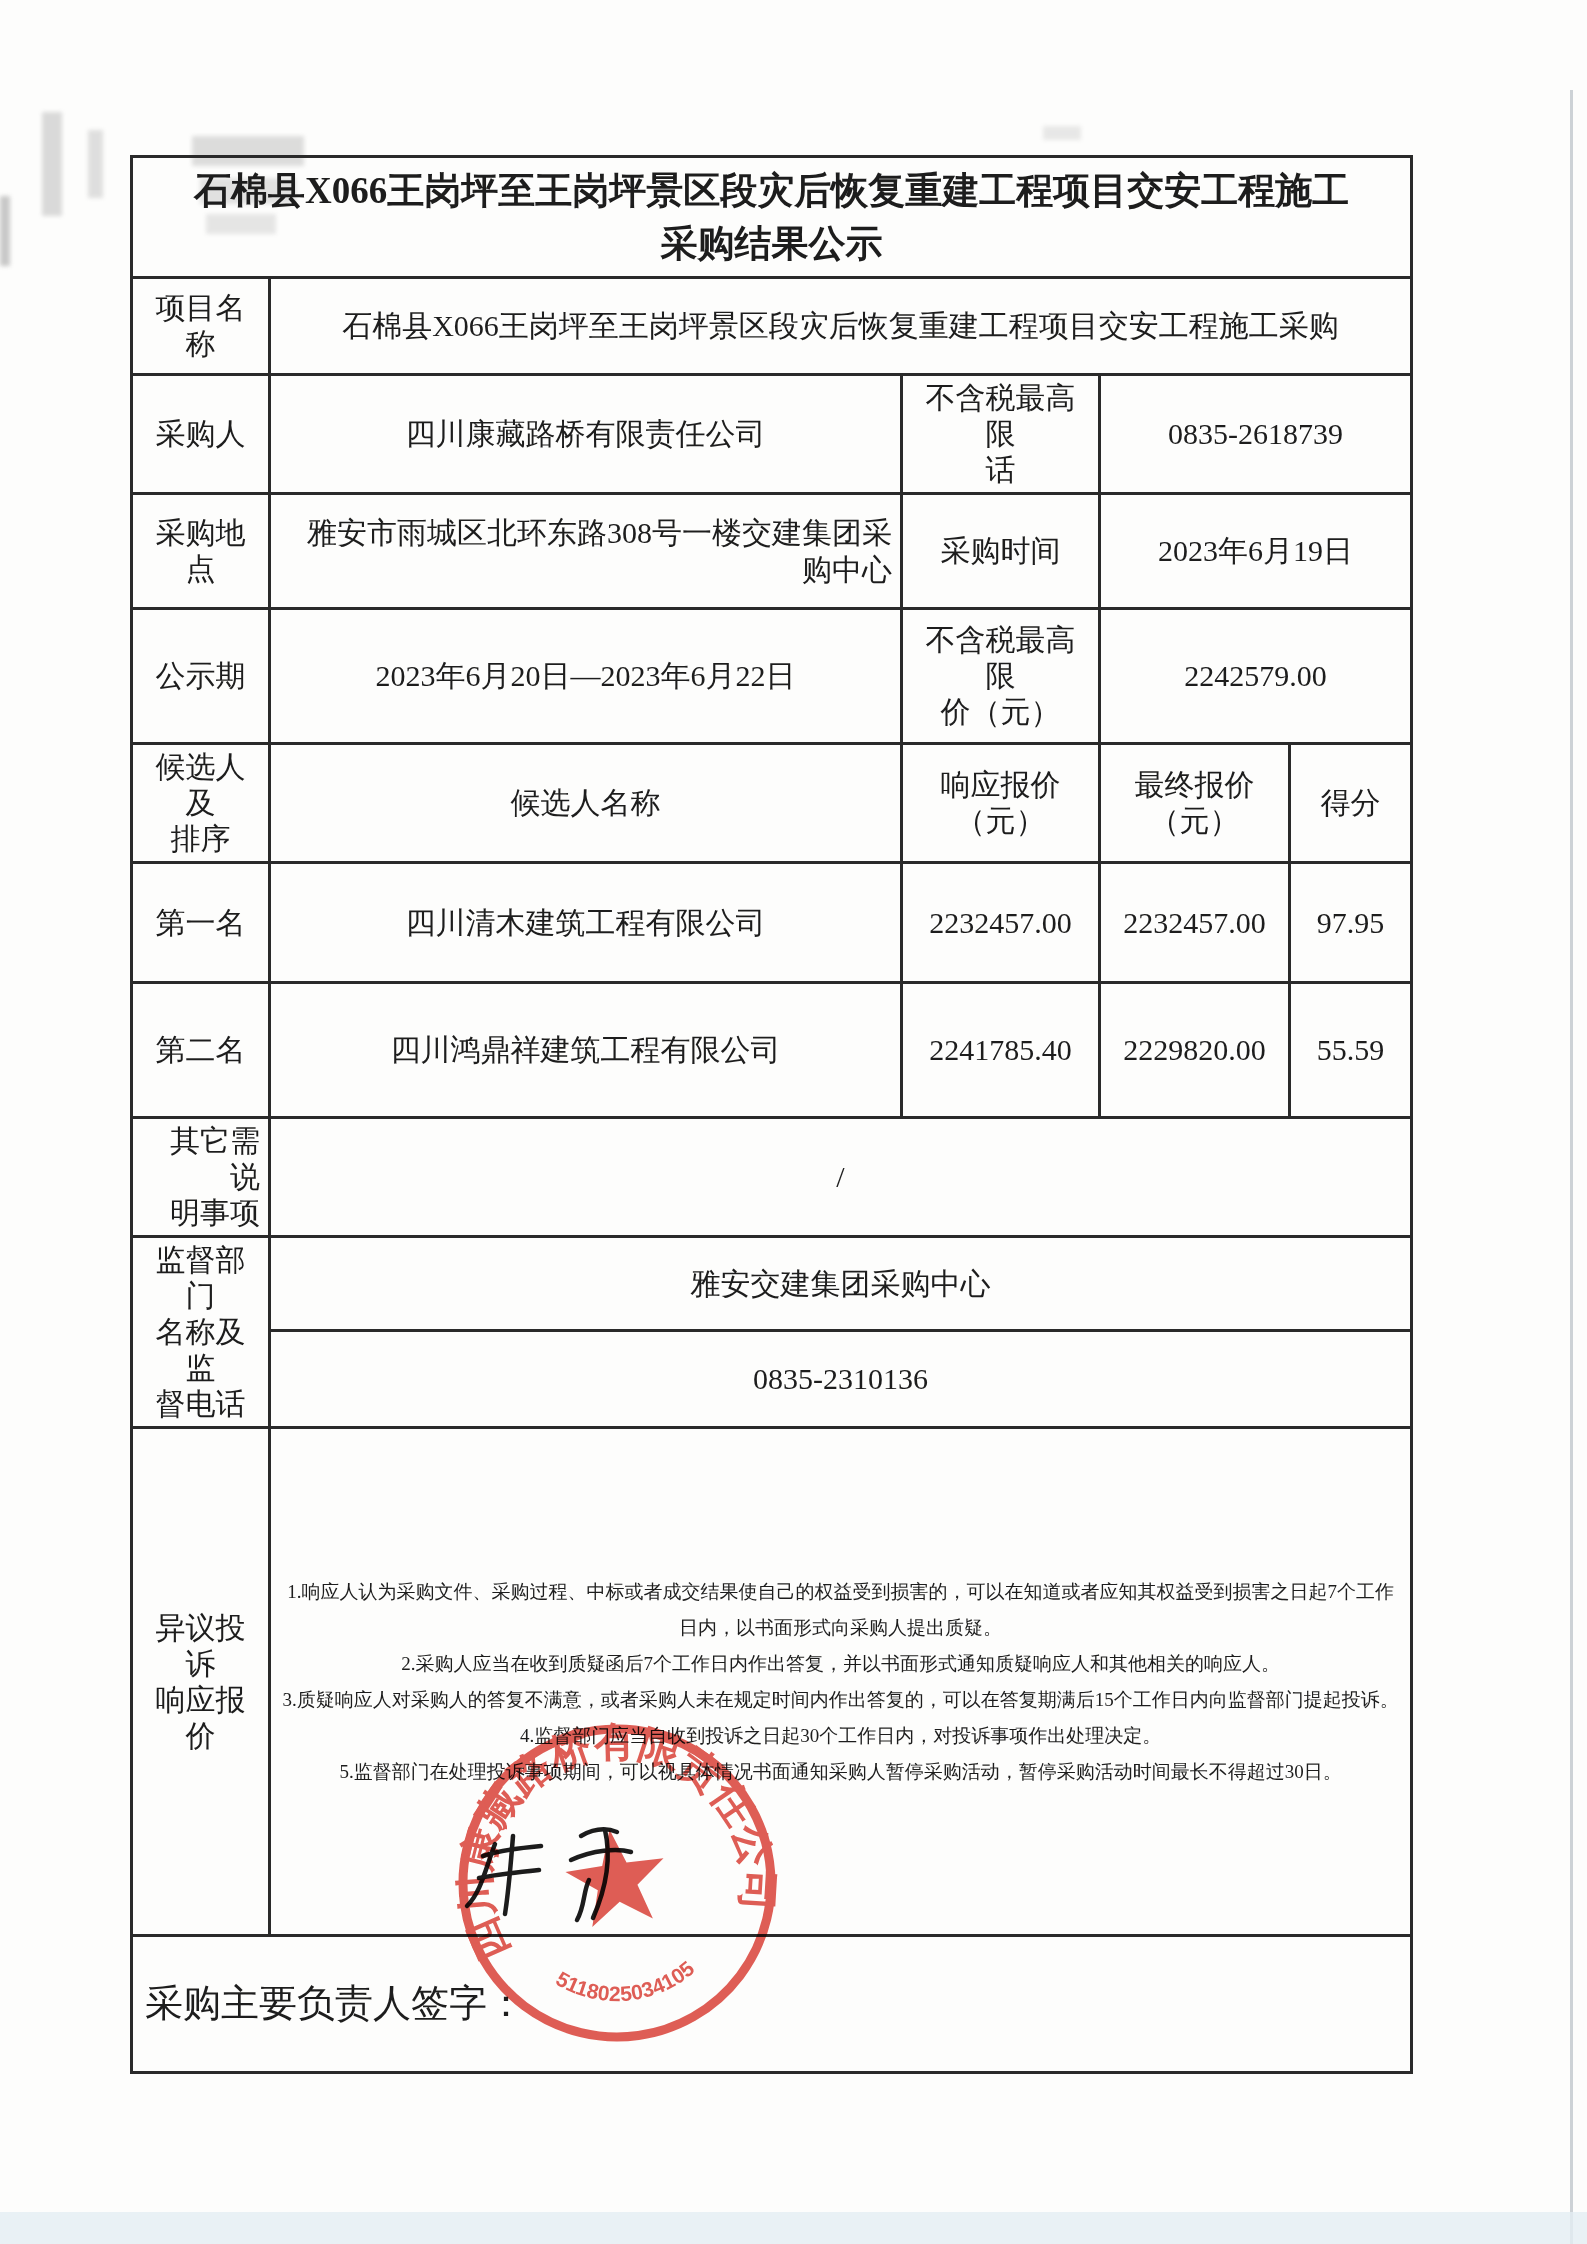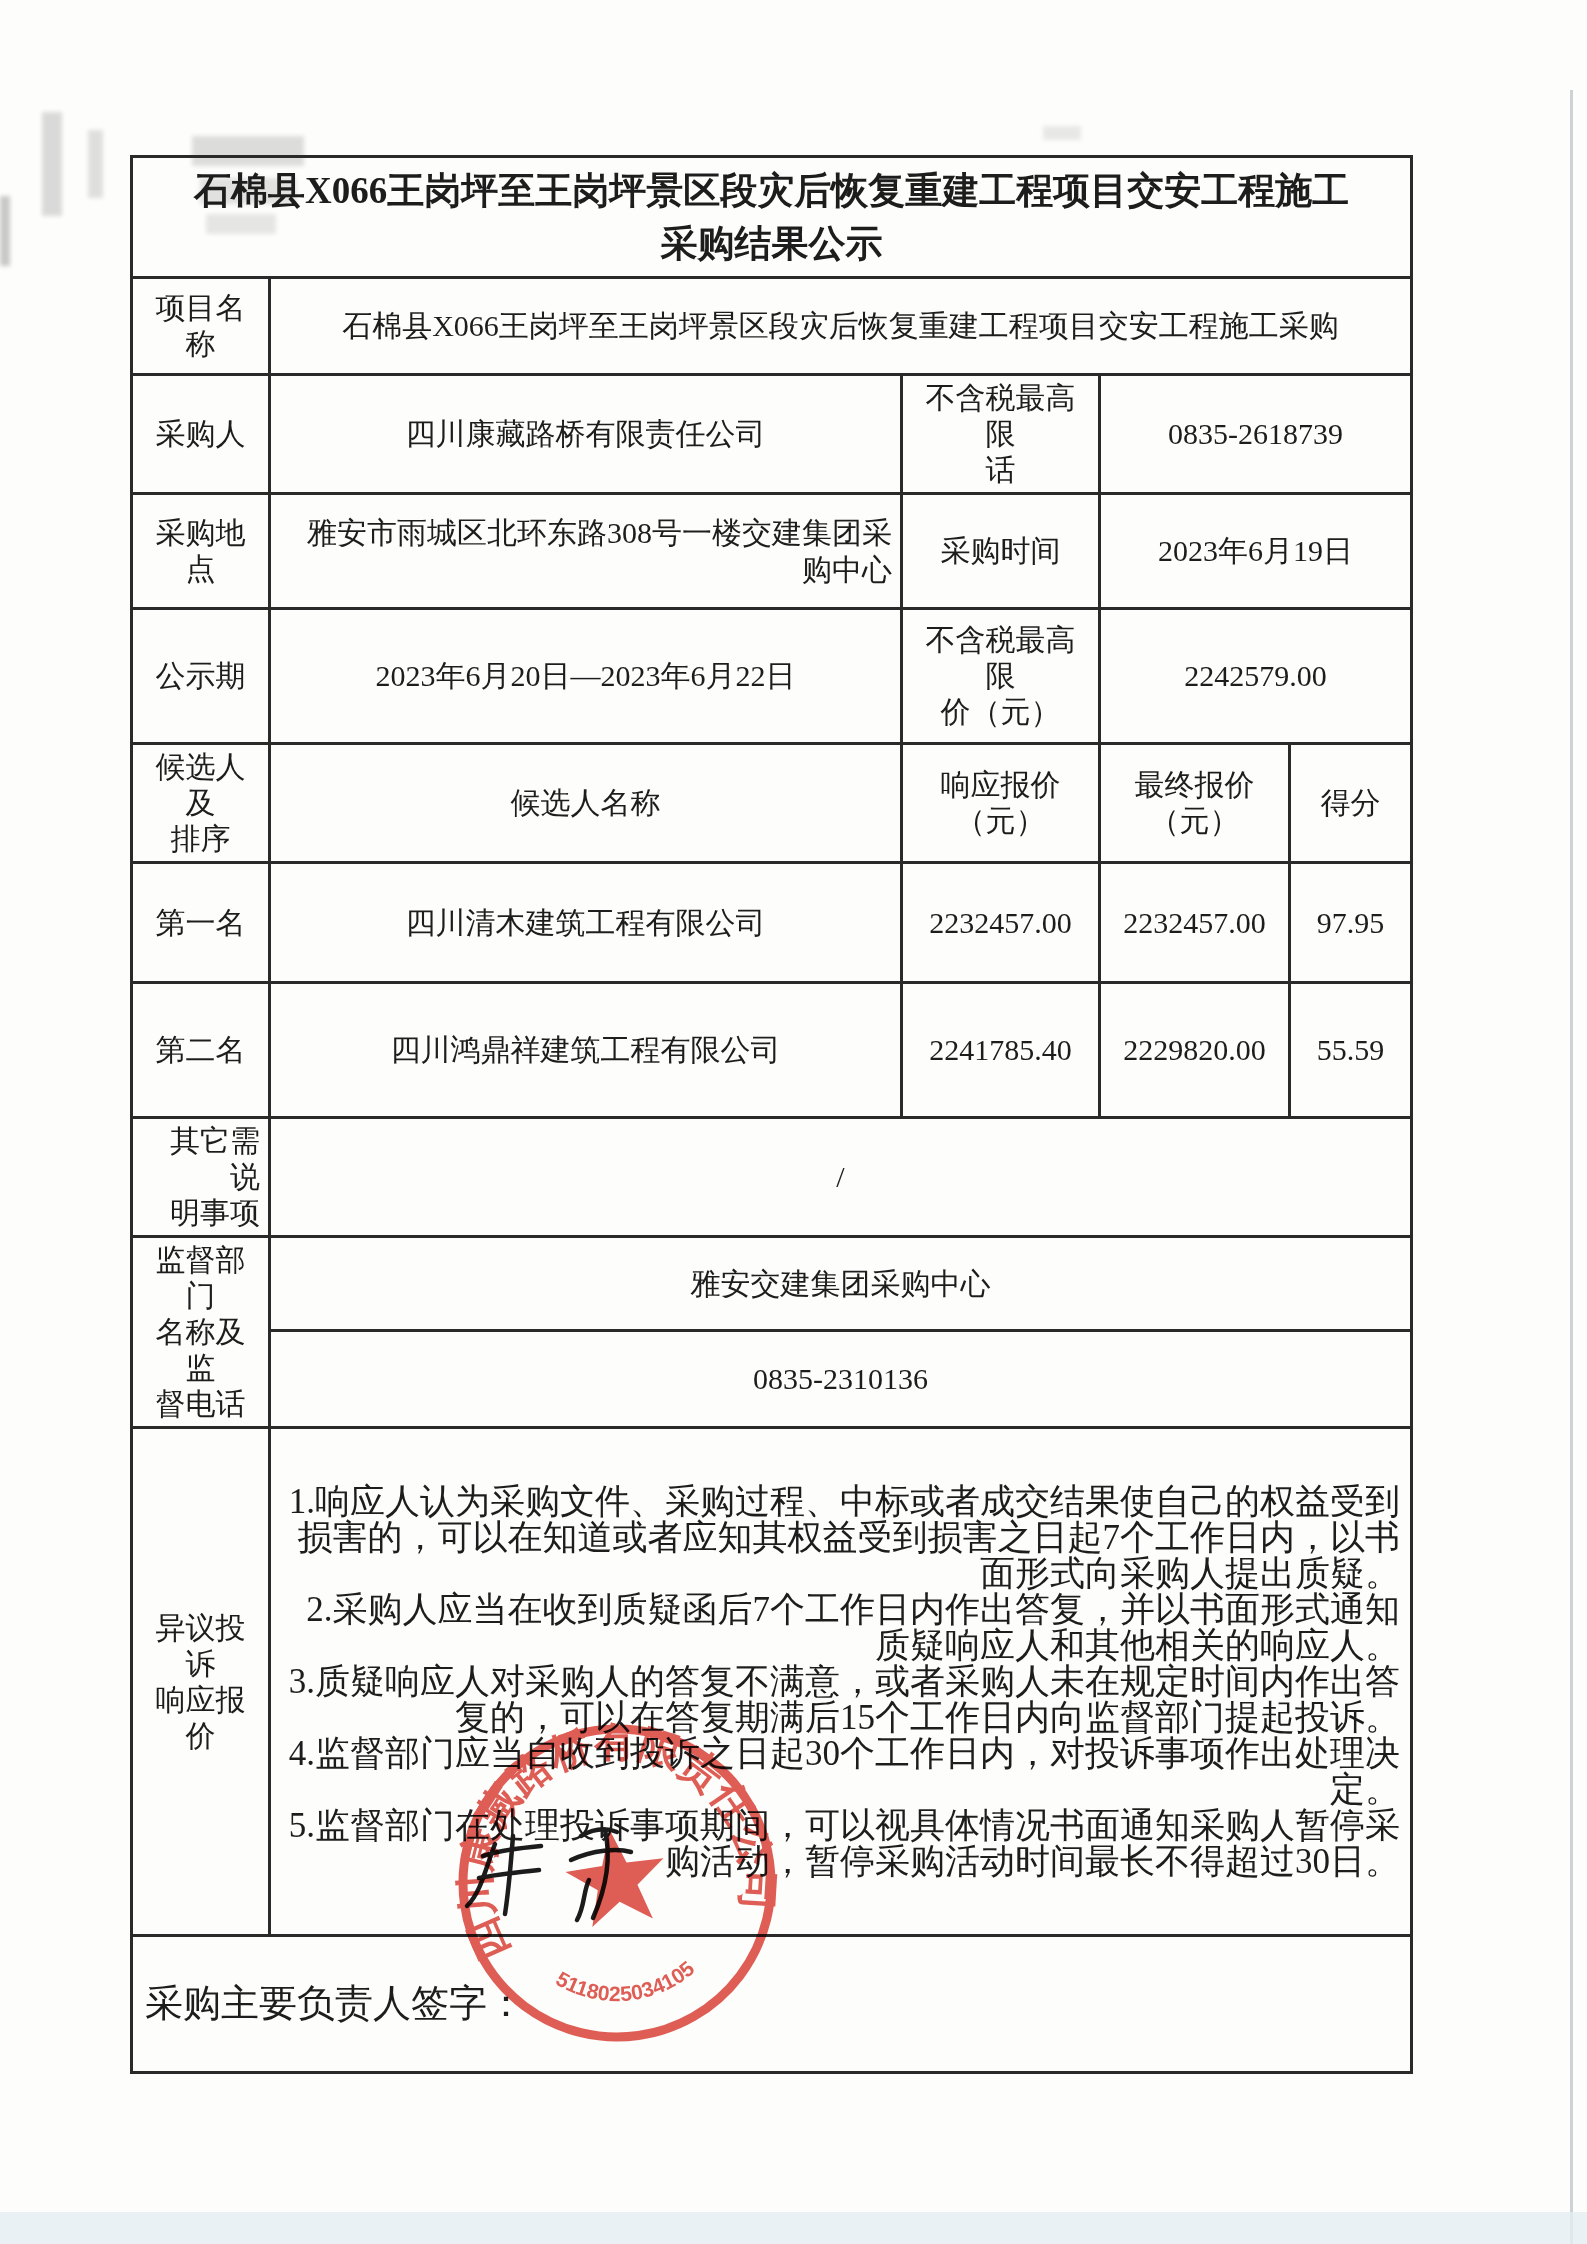--- a/index.html
+++ b/index.html
@@ -18,21 +18,21 @@
   td{
     border:3px solid #2a2a2a;
     text-align:center;vertical-align:middle;
     font-size:30px;line-height:1.25;
     padding:4px 8px;
     overflow:hidden;
   }
   .title-cell{font-weight:bold;font-size:37px;line-height:53px;padding:6px 4px;}
   .lbl{line-height:1.2;}
   .left{text-align:right;}
-  .obj-cell{text-align:right;font-size:35px;line-height:36px;padding:2px 10px;}
+  .obj-cell{text-align:center;font-size:19px;line-height:36px;padding:2px 10px;}
   .obj-cell p{margin:0;}
   .sig-cell{text-align:left;font-size:38px;padding-left:12px;}
   .h120{height:120px}.h97{height:97px}.h108{height:108px}.h115{height:115px}
   .h135{height:135px}.h95{height:95px}.h120b{height:120px}.h115b{height:135px}
   .h78{height:78px}.h82{height:82px}.h85{height:85px}.h508{height:508px}.h137{height:137px}
 
   
   .stamp{
     position:absolute;left:447px;top:1713px;width:340px;height:340px;
     transform:rotate(-8deg);

